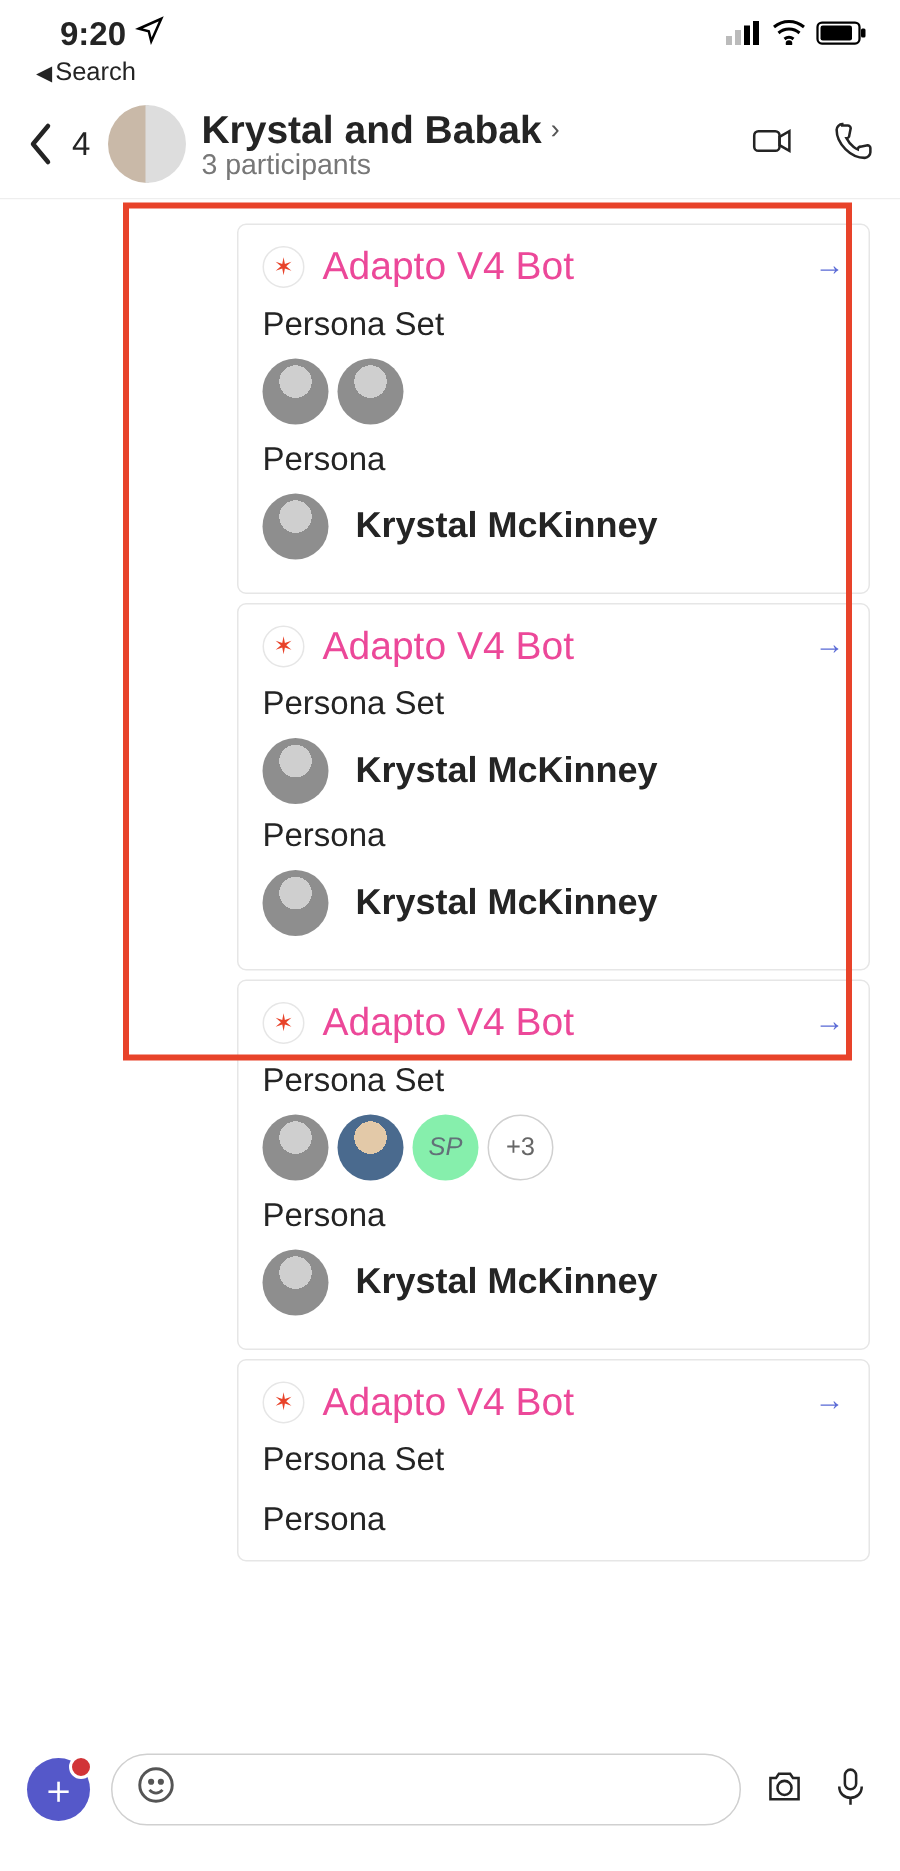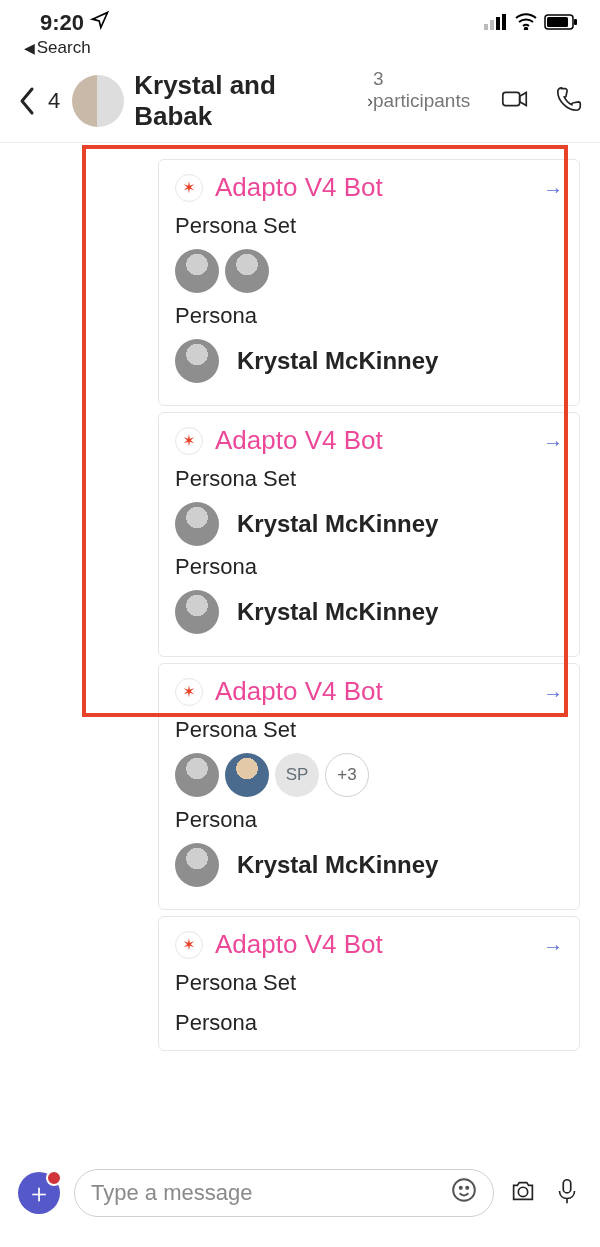--- a/index.html
+++ b/index.html
@@ -14,21 +14,21 @@
   .back-search .tri { font-size:14px; }
 
   
   .header { display:flex; align-items:center; padding: 6px 16px 10px 14px; gap:10px; border-bottom:1px solid #eee;}
   .back-chev { font-size:28px; color:#333; padding:0 2px 0 4px; display:flex; align-items:center;}
   .unread { font-size:22px; padding-right:2px; }
   .avatar-pair { position:relative; width:52px; height:52px; flex:0 0 auto;}
   .avatar-pair .half { position:absolute; top:0; width:27px; height:52px; overflow:hidden;}
   .avatar-pair .half.left { left:0; border-radius:26px 0 0 26px; background:#c9b9a8;}
   .avatar-pair .half.right { right:0; border-radius:0 26px 26px 0; background:#ddd;}
-  .title-block { flex:1; min-width:0; display:flex; flex-direction:row; }
+  .title-block { flex:1; min-width:0; display:flex; flex-direction:column; }
   .title-row { display:flex; align-items:center; gap:6px;}
   .title { font-size:26px; font-weight:700; }
   .title-chev { font-size:18px; color:#555;}
   .subtitle { font-size:19px; color:#777; margin-top:-2px;}
   .hdr-icons { display:flex; align-items:center; gap:24px; padding-left:4px;}
   .hdr-icon svg { width:30px; height:30px; stroke:#242424; fill:none; stroke-width:1.8;}
 
   
   .messages { flex:1; overflow:hidden; position:relative; padding: 6px 10px 0 18px; background:#fff;}
 
@@ -56,23 +56,23 @@
   .section-label { font-size:22px; font-weight:400; margin: 8px 0 10px 0;}
   .avatar-circle {
     width:44px; height:44px; border-radius:50%;
     background: radial-gradient(circle at 50% 35%, #cfcfcf 0 30%, #8e8e8e 30% 100%);
     filter: grayscale(1);
     flex:0 0 auto;
   }
   .avatar-circle.photo2 { background: radial-gradient(circle at 50% 35%, #e3c9a8 0 30%, #4a6a8e 30% 100%); filter:none;}
   .avatar-initials {
     width:44px; height:44px; border-radius:50%;
-    background:#e5e5e5; color:#627078;
-    display:flex; align-items:center; justify-content:center;
-    font-size:17px; font-weight:500;
+    background:#86efac; color:#627078;
+    display:flex; align-items:center; justify-content:center;
+    font-size:17px; font-weight:500;font-style:italic;
   }
   .avatar-more {
     width:44px; height:44px; border-radius:50%;
     border:1px solid #d0d0d0; background:#fff; color:#666;
     display:flex; align-items:center; justify-content:center;
     font-size:17px;
   }
   .persona-name-row { display:flex; align-items:center; gap:18px; margin-bottom:6px;}
   .persona-name { font-size:24px; color:#242424;font-weight:bold; }
 
@@ -254,21 +254,20 @@
     </div>
     <div class="section-label">Persona Set</div>
     <div class="section-label" style="margin-top:14px;">Persona</div>
   </div>
 
 </div>
 
 <div class="composer">
   <div class="add-btn">＋</div>
   <div class="input-pill">
-    <span>Type a message</span>
     <span class="smile">
       <svg viewBox="0 0 24 24">
           <circle cx="12" cy="12" r="10"></circle>
           <circle cx="9" cy="10" r="1" fill="#555"></circle>
           <circle cx="15" cy="10" r="1" fill="#555"></circle>
           <path d="M8 15c1.2 1.3 2.6 2 4 2s2.8-.7 4-2"></path>
         </svg>
     </span>
   </div>
   <span class="composer-icon">

